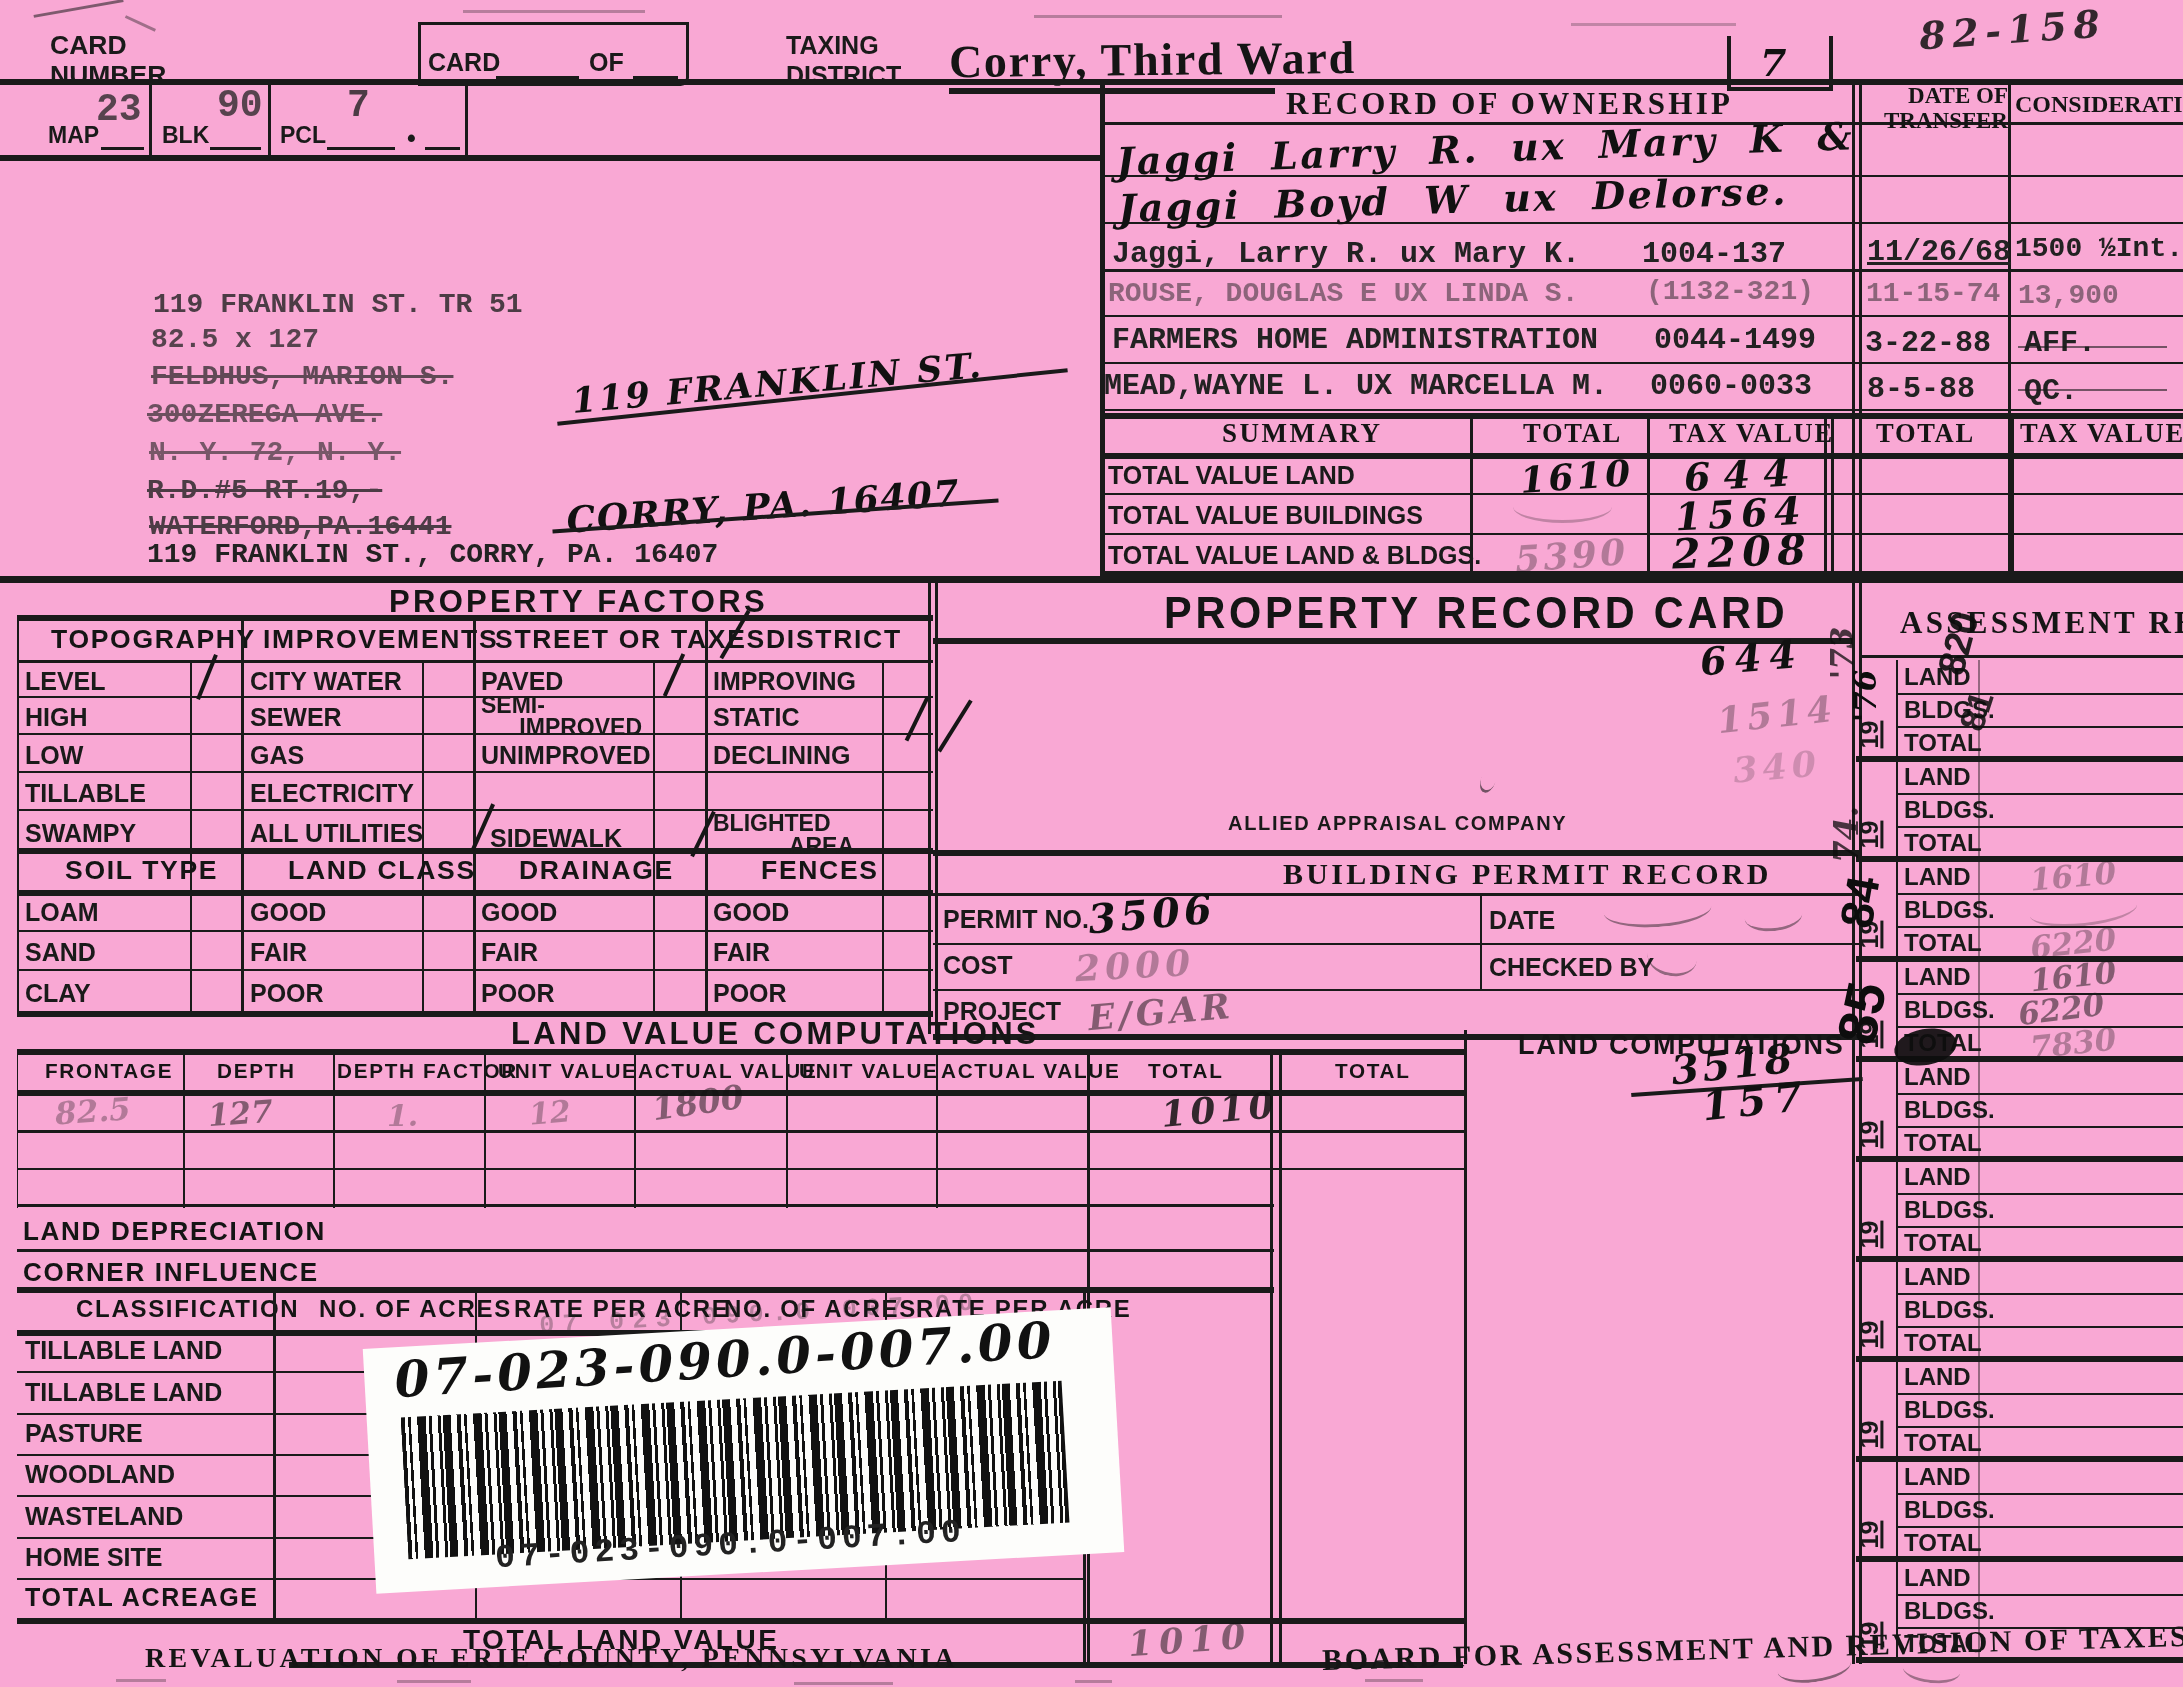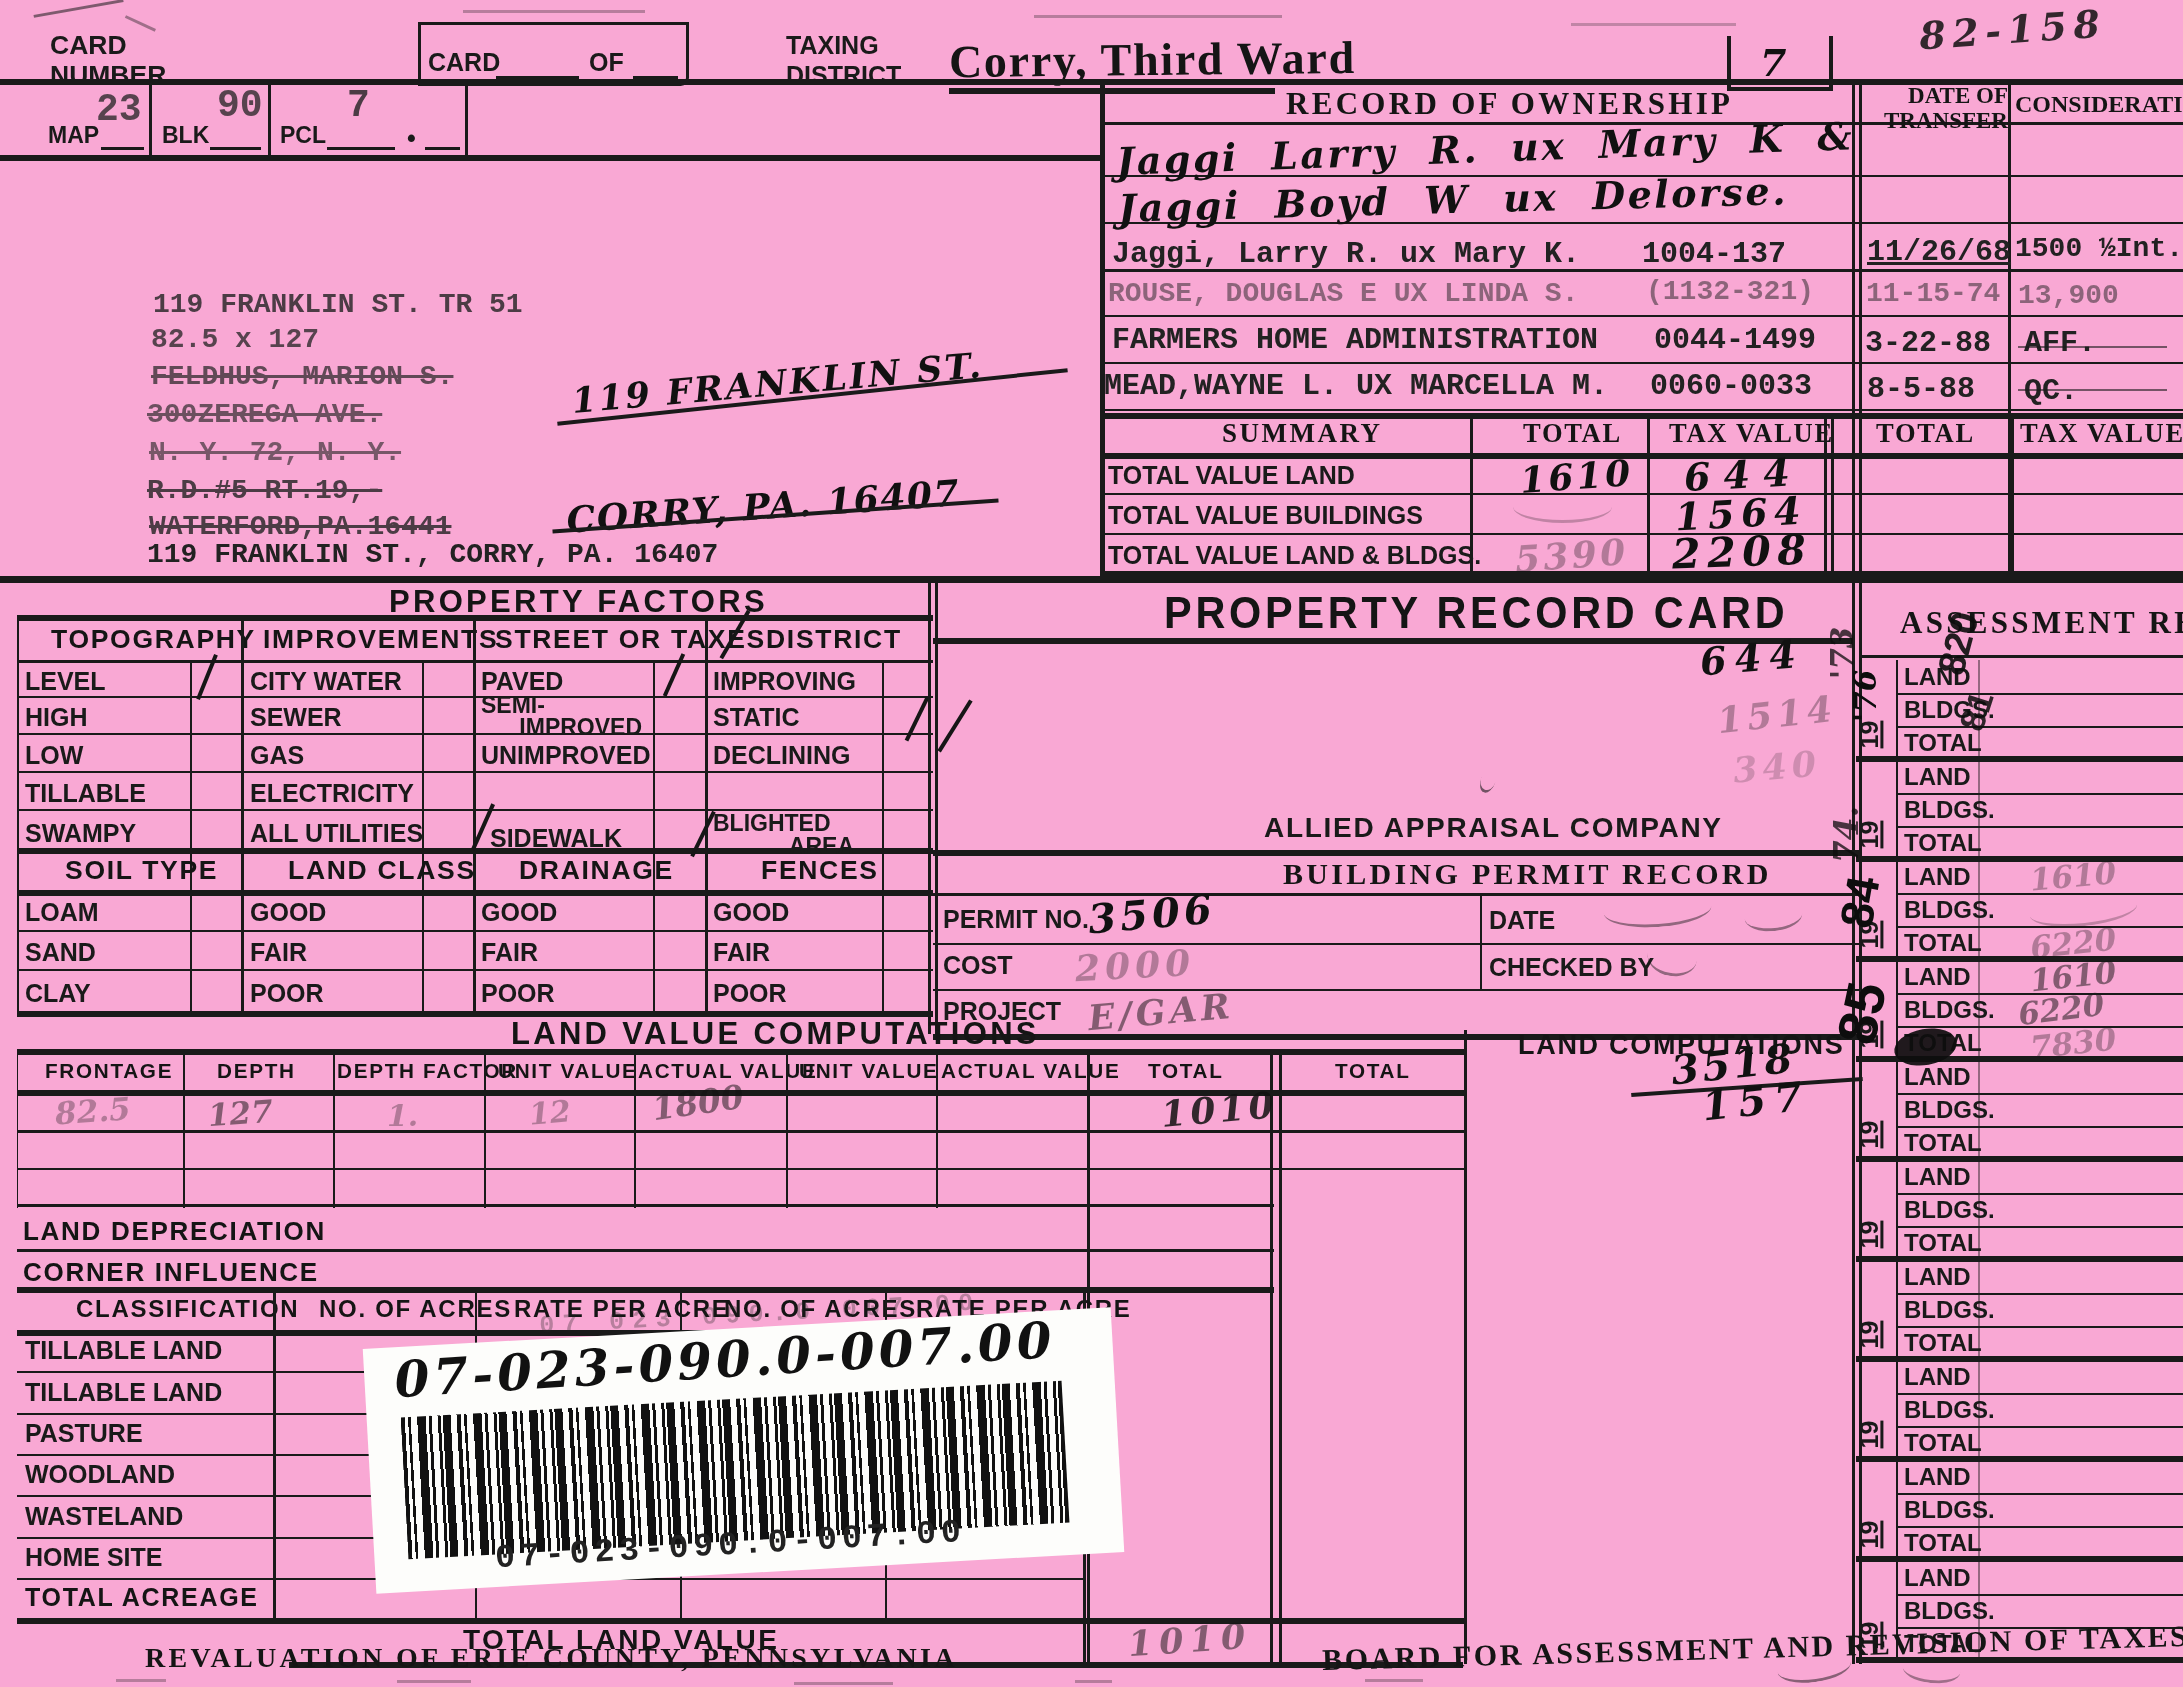--- a/index.html
+++ b/index.html
@@ -238,21 +238,21 @@
 
   <i class="vl" style="left:928px;top:579px;height:455px"></i>
   <i class="vl" style="left:935px;top:579px;height:455px"></i>
   <i class="hl thk" style="left:933px;top:638px;width:921px"></i>
   <span class="stencil" style="left:1164px;top:587px;font-size:45px;letter-spacing:4.1px;transform:scaleX(.92)">PROPERTY RECORD CARD</span>
   <span class="hw" style="left:1700px;top:635px;font-size:38px;letter-spacing:8.3px;transform:rotate(-5deg)">644</span>
   <span class="hw vfaint" style="left:1717px;top:693px;font-size:36px;letter-spacing:5px;transform:rotate(-6deg)">1514</span>
   <span class="hw" style="left:1733px;top:746px;font-size:35px;letter-spacing:5px;transform:rotate(-5deg);opacity:.18">340</span>
   <i class="chk" style="left:953px;top:696px;height:60px;transform:rotate(32deg)"></i>
   <div class="squig" style="left:1479px;top:777px;width:15px;height:13.2px;opacity:.6;transform:rotate(20deg)"></div>
-  <span class="lbl" style="left:1264px;top:812px;font-size:28px;letter-spacing:1.7px">ALLIED APPRAISAL COMPANY</span>
+  <span class="lbl" style="left:1228px;top:812px;font-size:20px;letter-spacing:1.7px">ALLIED APPRAISAL COMPANY</span>
 
   <i class="hl thk" style="left:933px;top:850px;width:928px"></i>
   <span class="serifb" style="left:1283px;top:857px;font-size:30px;letter-spacing:3.3px">BUILDING PERMIT RECORD</span>
   <i class="hl" style="left:933px;top:893px;width:928px;height:3.3px"></i>
   <i class="vl" style="left:1480px;top:893px;height:98px;width:1.7px"></i>
   <i class="hl" style="left:933px;top:943px;width:928px;height:1.7px"></i>
   <i class="hl" style="left:933px;top:989px;width:928px;height:1.7px"></i>
   <i class="hl thk" style="left:933px;top:1034px;width:928px"></i>
   <span class="lbl" style="left:943px;top:905px;font-size:25px">PERMIT NO.</span>
   <span class="hw" style="left:1088px;top:890px;font-size:40px;letter-spacing:4.1px;transform:rotate(-5deg)">3506</span>

